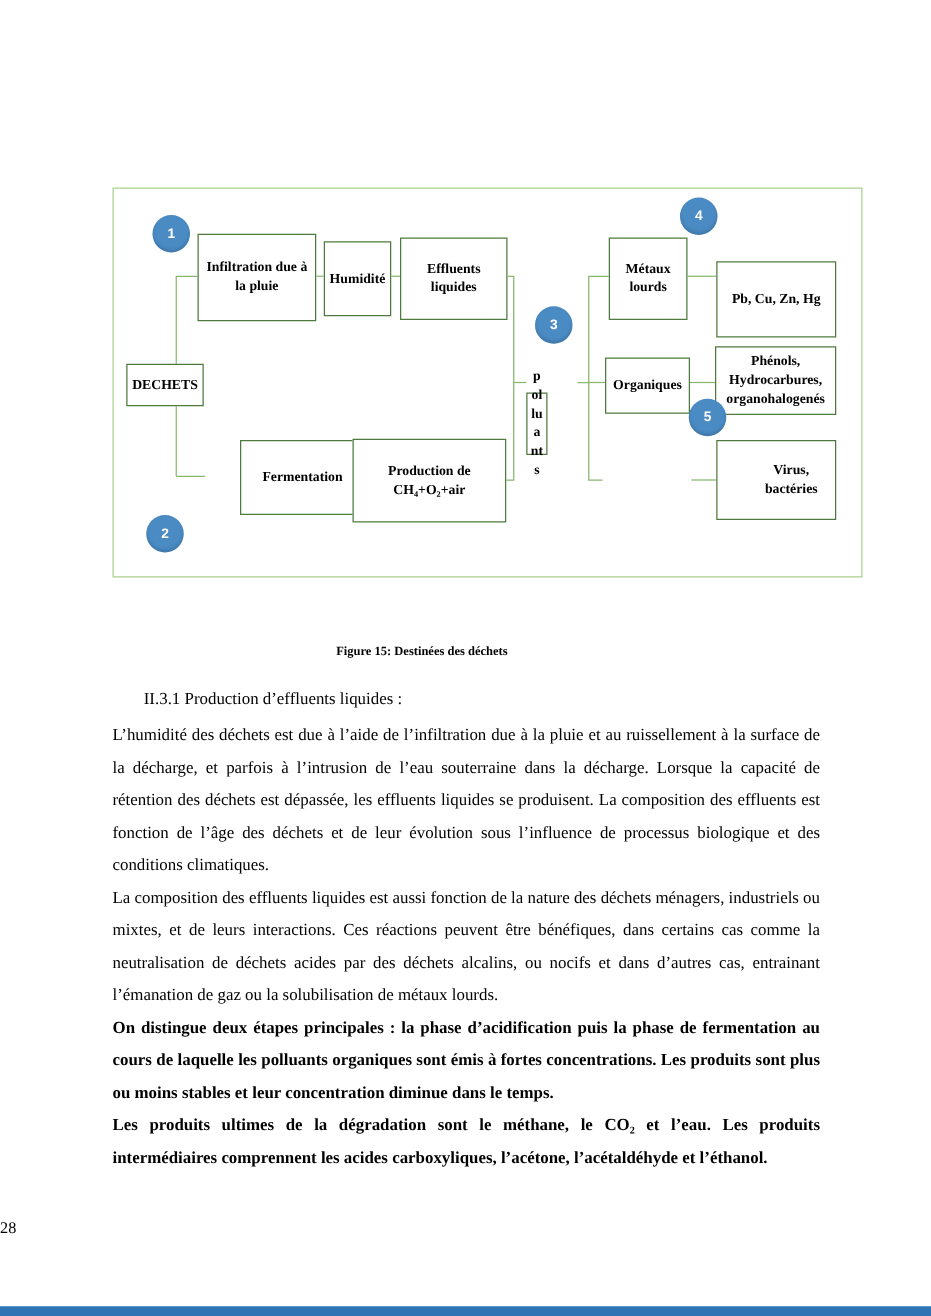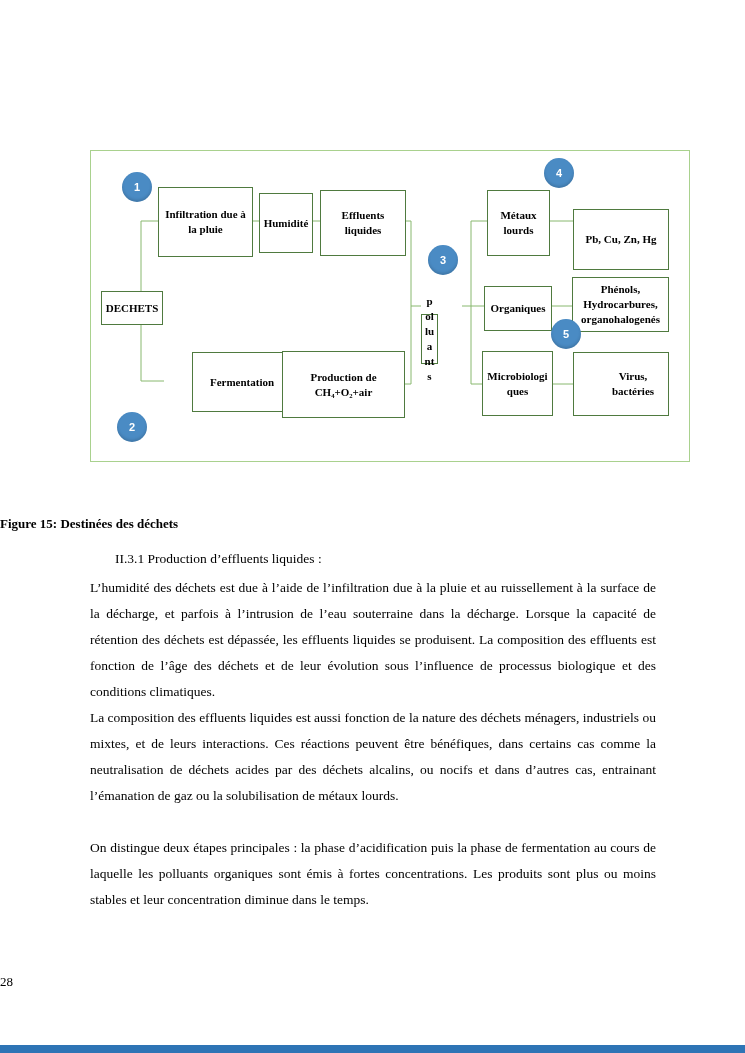--- a/index.html
+++ b/index.html
@@ -21,32 +21,32 @@
     box-sizing:border-box;overflow-wrap:anywhere;
   }
   .badge{
     position:absolute;width:30px;height:30px;border-radius:50%;
     background:#4a8bc4;color:#fff;font-family:"Liberation Sans",sans-serif;
     font-size:11px;font-weight:bold;display:flex;align-items:center;
     justify-content:center;z-index:5;box-shadow:inset 0 -2px 3px rgba(0,0,0,.15);
   }
   
   .caption{
-    position:absolute;left:0;top:516px;width:675px;
-    font-weight:bold;font-size:13px;
+    position:absolute;left:0;top:516px;width:675px;text-align:center;
+    font-weight:bold;font-size:10px;
   }
   .section-heading{
     position:absolute;left:90px;top:551px;width:566px;font-size:13.5px;margin-left:25px;
   }
   .body-text{
     position:absolute;left:90px;top:575px;width:566px;
     font-size:13.5px;line-height:26px;text-align:justify;
   }
   .body-text p{margin:0;}
-  .body-text p.spaced{margin-top:26px;}
+  .body-text p.spaced{margin-top:0;font-weight:bold;}
   .page-number{
     position:absolute;left:0;top:974px;width:745px;text-align:left;
     font-size:13px;
   }
   .bottom-bar{
     position:absolute;left:0;bottom:0;width:745px;height:8px;background:#2e74b5;
   }
 </style>
 </head>
 <body>
@@ -88,36 +88,36 @@
   <div class="node" style="left:330px;top:131px;width:17px;height:50px;margin-top:32px;">polluants</div>
 
   <div class="node" style="left:396px;top:39px;width:63px;height:66px;">Métaux lourds</div>
 
   <div class="node" style="left:482px;top:58px;width:96px;height:61px;">Pb, Cu, Zn, Hg</div>
 
   <div class="node" style="left:393px;top:135px;width:68px;height:45px;">Organiques</div>
 
   <div class="node" style="left:481px;top:126px;width:97px;height:55px;">Phénols, Hydrocarbures, organohalogenés</div>
 
-  <div class="node" style="left:391px;top:200px;width:71px;height:65px;">Microbiologiques</div>
 
   <div class="node" style="left:482px;top:201px;width:96px;height:64px;padding-left:26px;">Virus, bactéries</div>
 
   <div class="badge" style="left:31px;top:21px;">1</div>
   <div class="badge" style="left:26px;top:261px;">2</div>
   <div class="badge" style="left:337px;top:94px;">3</div>
   <div class="badge" style="left:453px;top:7px;">4</div>
   <div class="badge" style="left:460px;top:168px;">5</div>
 </div>
 
 <div class="caption">Figure 15: Destinées des déchets</div>
 
 <div class="section-heading">II.3.1 Production d’effluents liquides :</div>
 
 <div class="body-text">
   <p>L’humidité des déchets est due à l’aide de l’infiltration due à la pluie et au ruissellement à la surface de la décharge, et parfois à l’intrusion de l’eau souterraine dans la décharge. Lorsque la capacité de rétention des déchets est dépassée, les effluents liquides se produisent. La composition des effluents est fonction de l’âge des déchets et de leur évolution sous l’influence de processus biologique et des conditions climatiques.</p>
   <p>La composition des effluents liquides est aussi fonction de la nature des déchets ménagers, industriels ou mixtes, et de leurs interactions. Ces réactions peuvent être bénéfiques, dans certains cas comme la neutralisation de déchets acides par des déchets alcalins, ou nocifs et dans d’autres cas, entrainant l’émanation de gaz ou la solubilisation de métaux lourds.</p>
   <p class="spaced">On distingue deux étapes principales : la phase d’acidification puis la phase de fermentation au cours de laquelle les polluants organiques sont émis à fortes concentrations. Les produits sont plus ou moins stables et leur concentration diminue dans le temps.</p>
+  <p class="spaced">Les produits ultimes de la dégradation sont le méthane, le CO₂ et l’eau. Les produits intermédiaires comprennent les acides carboxyliques, l’acétone, l’acétaldéhyde et l’éthanol.</p>
 </div>
 
 <div class="page-number">28</div>
 
 <div class="bottom-bar"></div>
 
 </body></html>

